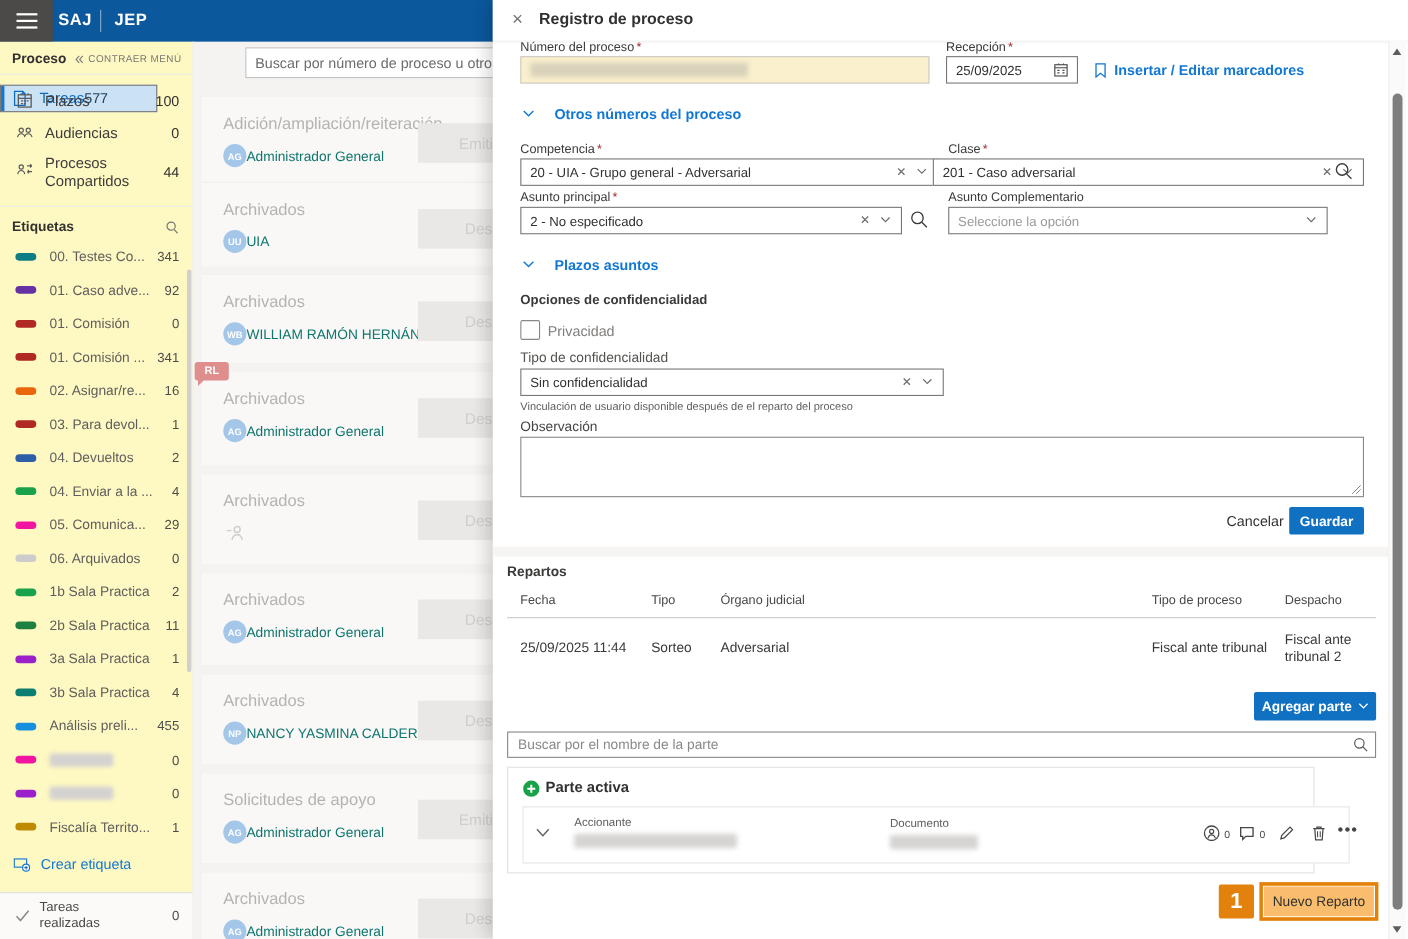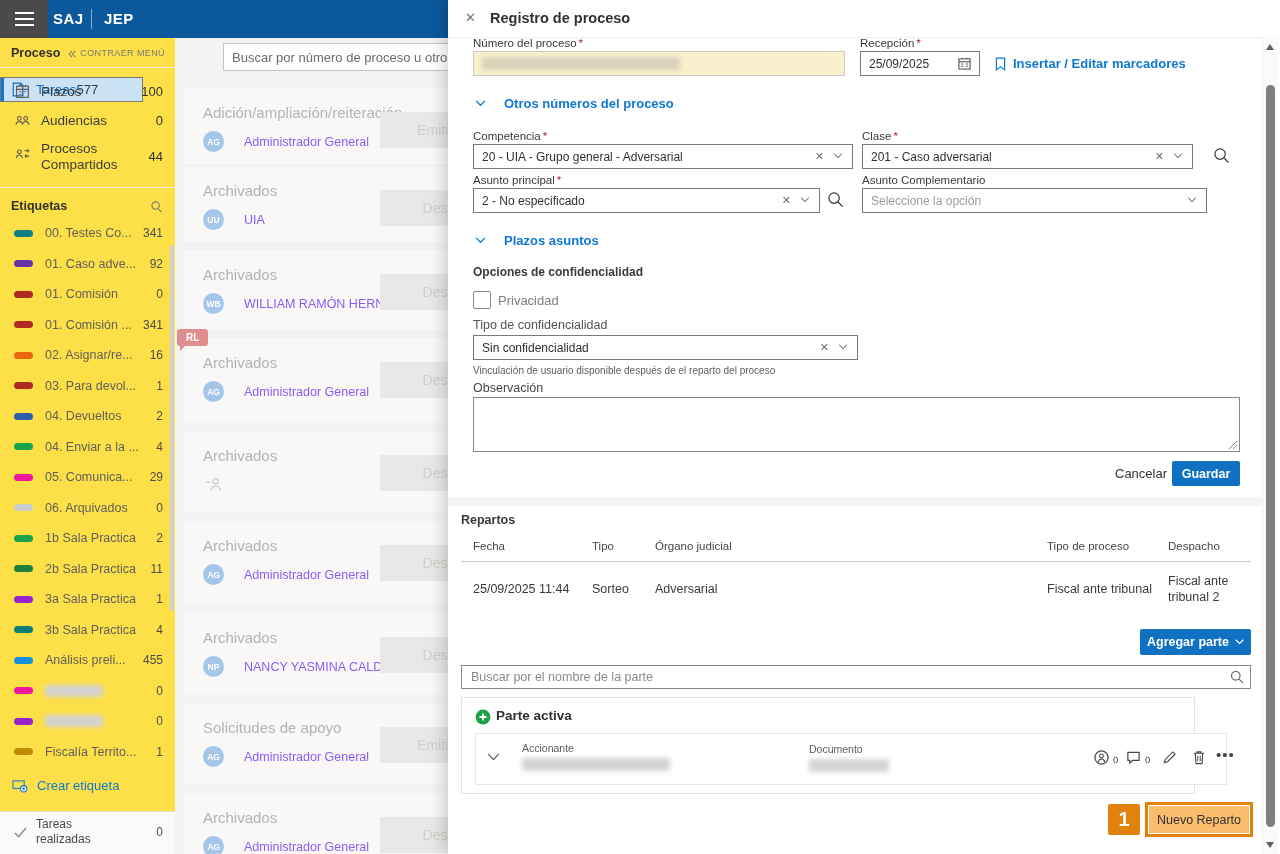--- a/index.html
+++ b/index.html
@@ -10,21 +10,21 @@
 
   
   .topbar{position:absolute;top:0;left:0;width:100%;height:38px;background:#0b589d;}
   .hamburger{position:absolute;left:0;top:0;width:48px;height:38px;background:#4b4a49;
              display:flex;flex-direction:column;align-items:center;justify-content:center;gap:4px;cursor:pointer;}
   .hamburger i{display:block;width:19px;height:2px;background:#fff;}
   .brand{color:#fff;font-weight:bold;font-size:15px;letter-spacing:.5px;line-height:38px;}
   .brand-sep{position:absolute;left:91px;top:9px;width:1px;height:20px;background:rgba(255,255,255,.5);}
 
   
-  .sidebar{position:absolute;top:38px;left:0;width:175px;height:816px;background:#fde047;border-right:1px solid #e5e3e1;}
+  .sidebar{position:absolute;top:38px;left:0;width:175px;height:816px;background:#fef9c3;border-right:1px solid #e5e3e1;}
   .side-head{display:flex;align-items:center;justify-content:space-between;height:29px;padding:0 10px 0 11px;border-bottom:1px solid #ecebe9;}
   .side-title{font-size:12.5px;font-weight:bold;color:#323130;}
   .collapse{font-size:9px;color:#7a7875;letter-spacing:.4px;cursor:pointer;display:flex;align-items:flex-end;gap:4px;}
   .nav{padding-top:9px;}
   .nav-item{position:relative;display:flex;align-items:center;padding:6px 12px 6px 14px;cursor:pointer;}
   .nav-item.sel{background:#cbe2f5;box-shadow:inset 3px 0 0 #1176d0;}
   .nav-ic{width:17px;height:17px;color:#5b5958;flex:0 0 17px;}
   .nav-item.sel .nav-ic{color:#0f6cbd;}
   .nav-label{margin-left:10px;font-size:13.5px;color:#3d3c3b;line-height:1.15;}
   .nav-item.sel .nav-label{color:#0f6cbd;}
@@ -50,21 +50,21 @@
                 font-size:13px;color:#4a4947;padding:0 8px;outline:none;font-family:inherit;}
   .tasks-search::placeholder{color:#6e6c6a;}
   .cards{position:absolute;left:8px;top:50px;width:300px;}
   .cardgrp{position:relative;background:#f9f8f7;margin-bottom:8px;box-shadow:0 0 1px rgba(0,0,0,.04);}
   .card{position:relative;height:77px;padding:16px 0 0 20px;box-sizing:border-box;}
   .card + .card{border-top:1px solid #eeedec;}
   .card-title{font-size:15px;color:#b5b3b1;}
   .card-user{display:flex;align-items:center;margin-top:10px;height:21px;}
   .avatar{width:21px;height:21px;border-radius:50%;background:#a3c6e9;color:#fff;font-size:8.5px;font-weight:bold;
           display:flex;align-items:center;justify-content:center;flex:0 0 21px;}
-  .user-name{margin-left:20px;font-size:12.5px;color:#8b5cf6;white-space:nowrap;text-align:right;}
+  .user-name{margin-left:0;font-size:12.5px;color:#0f766e;white-space:nowrap;text-align:right;}
   .card-btn{position:absolute;left:197px;top:24px;width:110px;height:36px;background:#e9e8e6;color:#d0cecb;
             font-size:14px;display:flex;align-items:center;justify-content:center;cursor:pointer;}
   .rl-badge{position:absolute;left:-6px;top:-9px;background:#df8d8d;color:#fff;font-size:10px;font-weight:bold;
             padding:3px 9px;border-radius:3px;}
   .rl-badge:after{content:"";position:absolute;left:3px;bottom:-5px;border:3px solid transparent;border-top-color:#df8d8d;border-left-color:#df8d8d;}
   .ghost-person{width:21px;height:21px;color:#cfcdcb;}
 
   
   .modal{position:absolute;left:448px;top:0;width:832px;height:854px;background:#fff;box-shadow:-5px 0 14px rgba(0,0,0,.16);}
   .modal-head{position:absolute;top:0;left:0;right:0;height:37px;background:#fff;box-shadow:0 1px 3px rgba(0,0,0,.08);}
@@ -442,21 +442,21 @@
 
     <span class="flabel" style="left:25px;top:130px;"><span>Competencia</span><span class="req">*</span></span>
     <div class="sel" style="left:25px;top:144px;width:380px;">
       <span class="val">20 - UIA - Grupo general - Adversarial</span>
       <span class="sel-x">✕</span>
       <svg class="sel-ch" width="10" height="6" viewBox="0 0 12 8">
           <path d="M1 1l5 5 5-5" fill="none" stroke="currentColor" stroke-width="1.4"></path>
         </svg>
     </div>
     <span class="flabel" style="left:414px;top:130px;"><span>Clase</span><span class="req">*</span></span>
-    <div class="sel" style="left:414px;top:144px;width:331px;">
+    <div class="sel" style="left:400px;top:144px;width:392px;">
       <span class="val">201 - Caso adversarial</span>
       <span class="sel-x">✕</span>
       <svg class="sel-ch" width="10" height="6" viewBox="0 0 12 8">
           <path d="M1 1l5 5 5-5" fill="none" stroke="currentColor" stroke-width="1.4"></path>
         </svg>
     </div>
     <svg class="abs" style="left:765px;top:147px;" width="17" height="17" viewBox="0 0 18 18">
         <circle cx="7.5" cy="7.5" r="5.5" fill="none" stroke="#3b3a39" stroke-width="1.3"></circle>
         <path d="M11.7 11.7L16.5 16.5" stroke="#3b3a39" stroke-width="1.3"></path>
       </svg>

